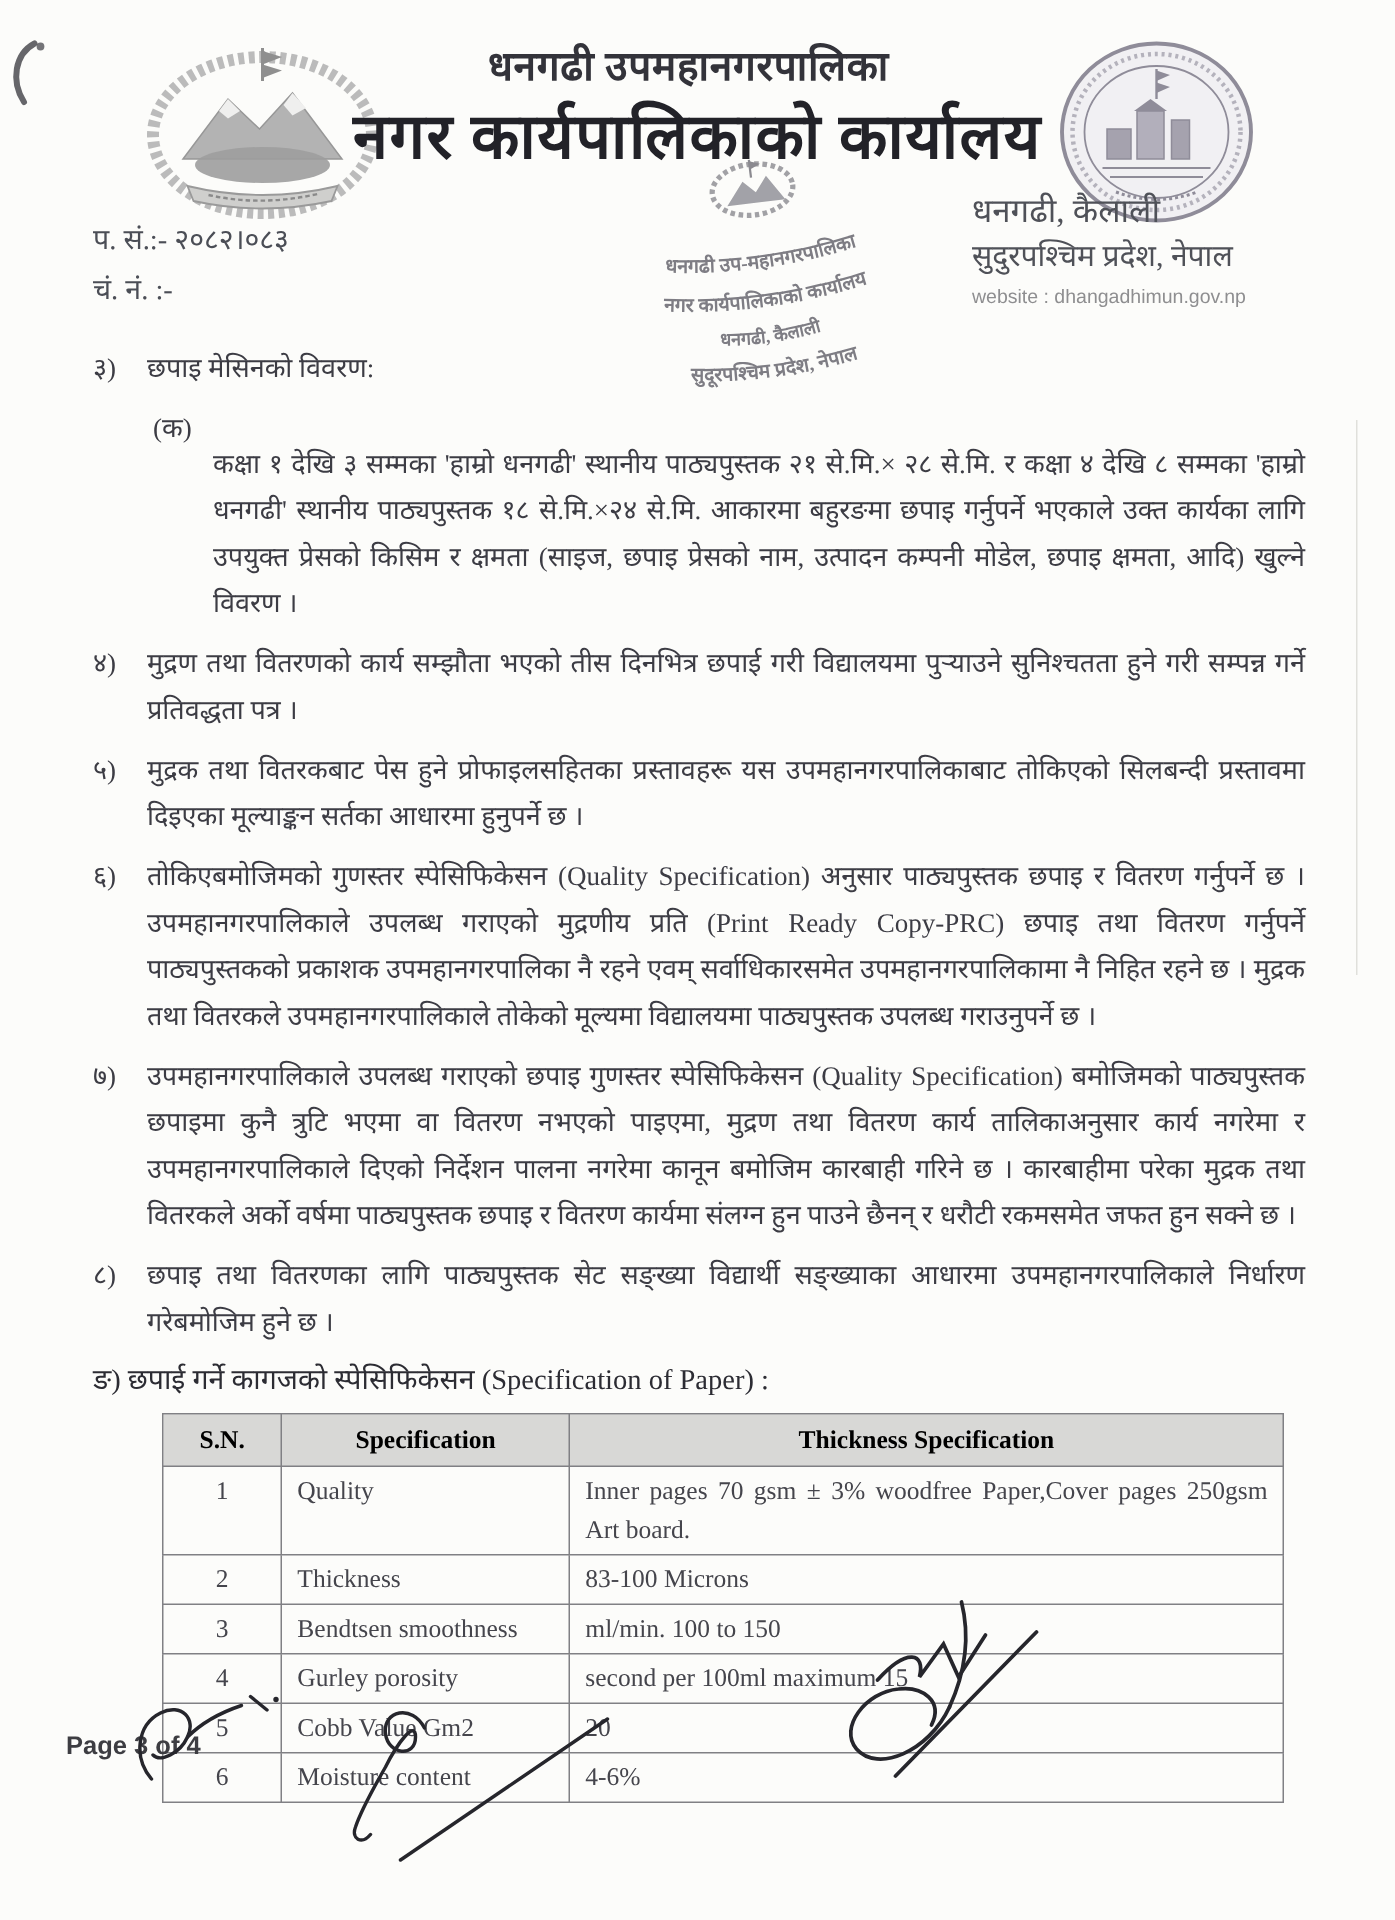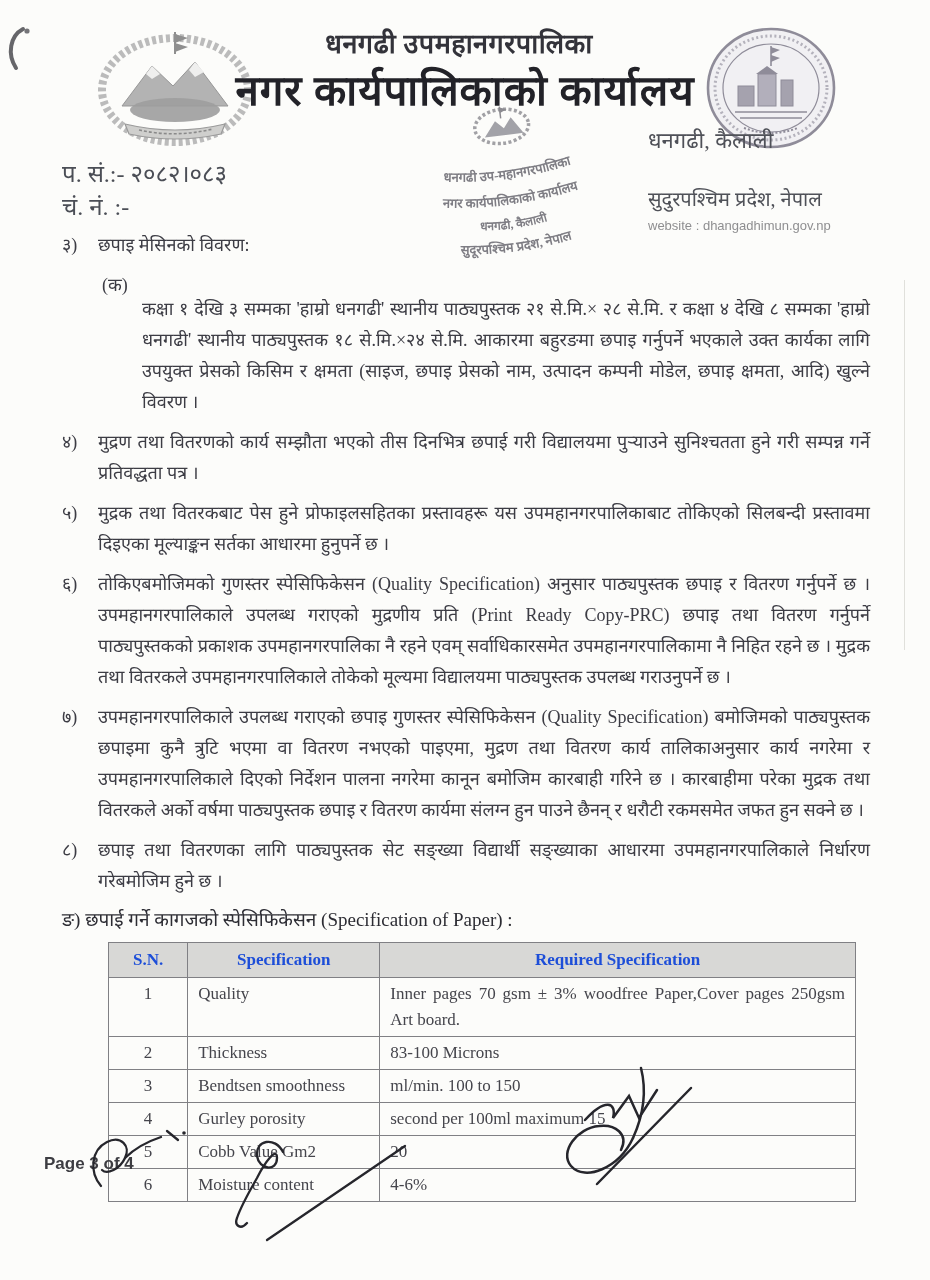--- a/index.html
+++ b/index.html
@@ -19,43 +19,43 @@
   .office-title{
     position:absolute; top:60px; left:0; right:0; text-align:center;
     font-size:42px; font-weight:700; color:#222228; letter-spacing:1px;
   }
   .emblem-left{ position:absolute; left:94px; top:26px; width:162px; height:126px; }
   .seal-right{ position:absolute; left:702px; top:24px; width:138px; height:130px; }
   .stamp-center{
     position:absolute; left:408px; top:98px; width:200px; height:160px;
     transform:rotate(-7deg); opacity:.92;
   }
-  .ref-block{ position:absolute; left:62px; top:158px; font-size:24px; color:#4b4e56; line-height:33px; }
+  .ref-block{ position:absolute; left:62px; top:144px; font-size:19px; color:#4b4e56; line-height:33px; }
   .addr-block{ position:absolute; left:648px; top:126px; color:#4f5158; }
   .addr-line1{ font-size:22px; line-height:30px; }
-  .addr-line2{ font-size:20px; line-height:30px;margin-top:28px; }
+  .addr-line2{ font-size:20px; line-height:30px; }
   .website{ font-size:13px; color:#8e8e90; margin-top:4px; font-family:"Liberation Sans", sans-serif; }
 
   
   .doc-body{ position:absolute; left:62px; top:230px; width:808px; font-size:18px; color:#3c3c44; }
   .clause{ display:flex; margin-bottom:9px; line-height:31px; }
   .clause-num{ flex:none; width:36px; }
   .clause-text{ flex:1; text-align:justify; }
   .sub-clause{ display:flex; margin:0 0 9px 40px; line-height:31px; }
   .sub-num{ flex:none; width:40px; }
   .sub-text{ flex:1; text-align:justify;margin-top:24px; }
   .section-heading{ font-weight:400; font-size:19px; color:#2c2c33; margin:8px 0 10px 0; }
 
   
   .spec-table{
     margin-left:46px; width:748px; border-collapse:collapse;
     font-size:17px; color:#45454c;
   }
   .spec-table th, .spec-table td{ border:1.5px solid #808084; padding:3px 10px; line-height:26px; vertical-align:top; }
-  .spec-table th{ background:#d8d8d6; font-weight:700; color:#1d4ed8; text-align:center; padding:4px 24px; }
+  .spec-table th{ background:#d8d8d6; font-weight:700; color:#000000; text-align:center; padding:4px 24px; }
   .col-sn{ width:54px; text-align:center; }
   .col-spec{ width:192px; }
   .req-justify{ text-align:justify; }
   td.col-sn{ text-align:center; }
 
   
   .page-number{
     position:absolute; top:1154px; left:0; right:0; 
     font-family:"Liberation Sans", sans-serif; font-weight:700; font-size:17px; color:#3d3d42;padding-left:44px;
   }
@@ -173,21 +173,21 @@
       <span class="clause-text">छपाइ तथा वितरणका लागि पाठ्यपुस्तक सेट सङ्ख्या विद्यार्थी सङ्ख्याका आधारमा उपमहानगरपालिकाले निर्धारण गरेबमोजिम हुने छ ।</span>
     </div>
 
     <div class="section-heading">ङ) छपाई गर्ने कागजको स्पेसिफिकेसन (Specification of Paper) :</div>
 
     <table class="spec-table">
       <thead>
         <tr>
           <th class="col-sn">S.N.</th>
           <th class="col-spec">Specification</th>
-          <th>Required Specification</th>
+          <th>Thickness Specification</th>
         </tr>
       </thead>
       <tbody>
         <tr>
           <td class="col-sn">1</td>
           <td>Quality</td>
           <td class="req-justify">Inner pages 70 gsm ± 3% woodfree Paper,Cover pages 250gsm Art board.</td>
         </tr>
         <tr>
           <td class="col-sn">2</td>

